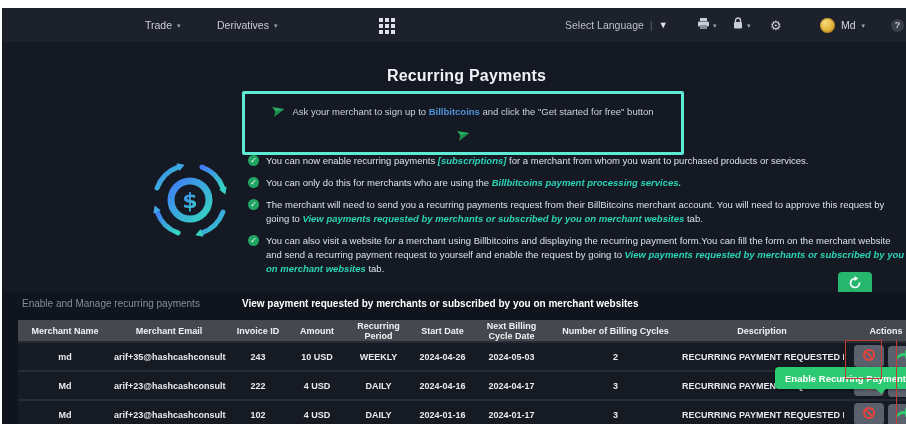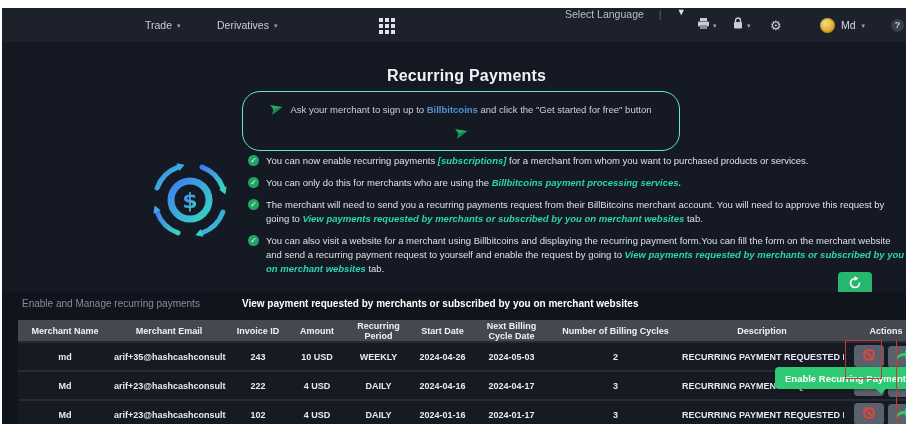--- a/index.html
+++ b/index.html
@@ -6,36 +6,36 @@
   .page{position:relative;width:906px;height:424px;background:#ffffff;overflow:hidden;}
   .app{position:absolute;left:2px;top:8px;width:899px;height:419px;background:#151923;overflow:hidden;padding-left:30px;}
 
   
   .navbar{position:absolute;top:0;left:0;right:0;height:34px;background:#1d212b;}
   .nav-item{position:absolute;top:0;height:34px;display:flex;align-items:center;gap:5px;
             color:#c9cdd6;font-size:10.5px;cursor:pointer;}
   .caret{font-size:7px;color:#9aa0ac;line-height:1;}
   .grid-icon{position:absolute;left:377px;top:10px;display:grid;grid-template-columns:repeat(3,4px);grid-gap:2px;cursor:pointer;}
   .grid-icon i{width:4px;height:4px;background:#dfe2e9;}
-  .lang{position:absolute;left:563px;top:0;height:34px;display:flex;gap:15px;
+  .lang{position:absolute;left:563px;top:0;height:34px;display:flex;align-items:center;gap:6px;
         color:#b9bec9;font-size:10.5px;cursor:pointer;}
   .lang .sep{color:#5a6070;font-size:11px;}
   .nav-ico{position:absolute;top:0;height:34px;display:flex;align-items:center;gap:3px;cursor:pointer;color:#c9cdd6;}
   .gear{font-size:13px;color:#c9cdd6;}
   .coin{width:15px;height:15px;border-radius:50%;
         background:radial-gradient(circle at 35% 30%,#f7dd7d,#e3b33c 55%,#b57f12);box-shadow:inset 0 0 2px #7a5509;}
   .user-name{color:#d4d8e0;font-size:10.5px;}
   .help-circle{width:13px;height:13px;border-radius:50%;background:#3a3f4a;color:#c9cdd6;
         font-size:9px;display:flex;align-items:center;justify-content:center;font-weight:bold;}
 
   
   .page-title{position:absolute;top:48px;left:0;right:0;text-align:center;color:#eef1f6;
         font-size:16px;font-weight:bold;letter-spacing:.2px;}
-  .info-box{position:absolute;left:240px;top:83px;width:436px;height:58px;border:1px solid #5eead4;
-        border-radius:18px;display:flex;flex-direction:column;justify-content:center;gap:9px;}
+  .info-box{position:absolute;left:240px;top:83px;width:436px;height:58px;border:3px solid #5eead4;
+        border-radius:2px;display:flex;flex-direction:column;justify-content:center;gap:9px;}
   .info-line{display:flex;align-items:center;justify-content:center;gap:7px;
         color:#ccd1da;font-size:9.5px;}
   .seg-link{color:#4f92d8;font-weight:bold;cursor:pointer;}
   .seg-hl{color:#2bd4b4;font-weight:bold;font-style:italic;}
 
   
   .intro-row{position:absolute;left:146px;top:146px;right:8px;display:flex;gap:14px;}
   .cycle-wrap{flex:0 0 86px;padding-top:4px;}
   .bullets{flex:1;display:flex;flex-direction:column;gap:8px;}
   .bullet{display:flex;gap:7px;color:#dbe0e9;font-size:9.5px;line-height:14px;}

